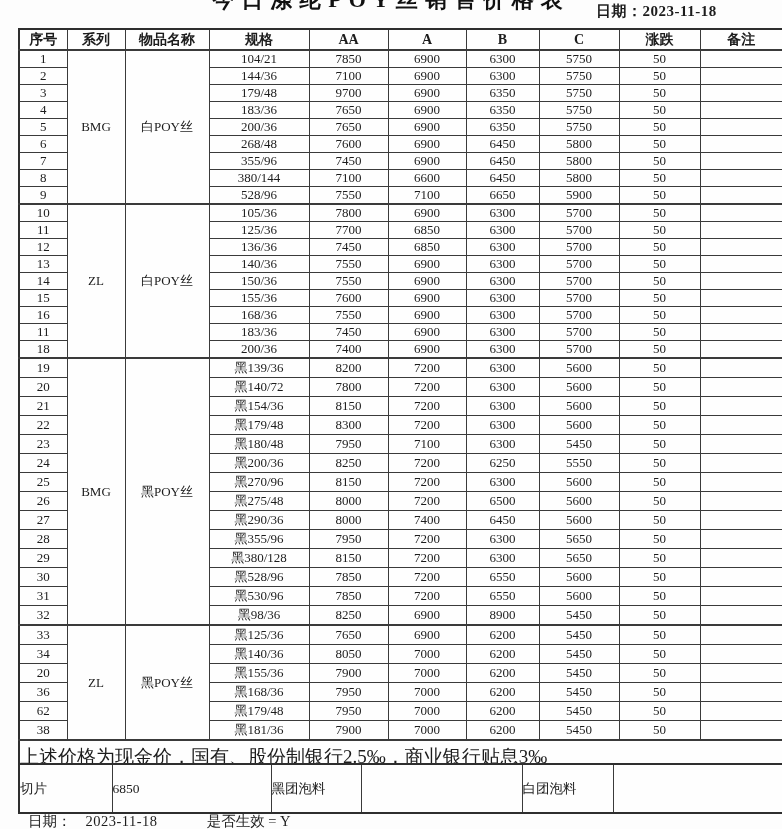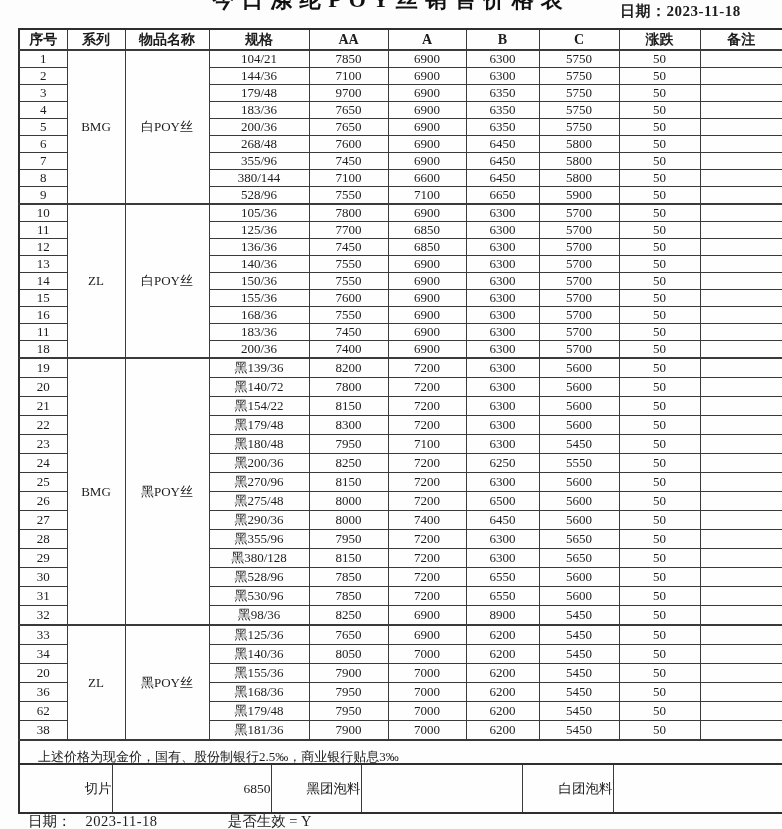--- a/index.html
+++ b/index.html
@@ -24,21 +24,20 @@
     letter-spacing: 7px;
     color: #111;
   }
   .top-date {
     position: absolute;
     top: 2px;
     left: 596px;
     font-weight: bold;
     font-size: 15px;
     letter-spacing: 0.5px;
-    margin-left: 24px;
   }
   table.price-table {
     position: absolute;
     top: 28px;
     left: 18px;
     width: 764px;
     height: 735px;
     border-collapse: collapse;
     table-layout: fixed;
     border: 2px solid #2e2e2e;
@@ -57,53 +56,53 @@
     height: 21px;
     font-size: 14px;
     font-weight: bold;
     border-bottom-width: 2px;
   }
   tr.group-start td { border-top-width: 2px; }
   td.cell-spec { text-align: left; padding-left: 6px; }
   tr.note-row td {
     height: 33px;
     text-align: left;
-    padding-left: 18px;
-    font-size: 13px;
+    padding-left: 0;
+    font-size: 19px;
     border-top-width: 2px;
   }
   table.summary-table {
     position: absolute;
     top: 763px;
     left: 18px;
     width: 764px;
     height: 51px;
     border-collapse: collapse;
     table-layout: fixed;
     border: 2px solid #2e2e2e;
   }
   table.summary-table td {
     border: 1px solid #3a3a3a;
     font-size: 13.5px;
-    text-align: right;
+    text-align: left;
     vertical-align: middle;
     background: #fefefe;
     margin-top: 10px;
   }
   .summary-price { font-size: 15px; }
   .bottom-line {
     position: absolute;
     top: 812px;
     left: 28px;
     font-size: 14.5px;
     display: flex;
     align-items: baseline;
   }
   .bottom-line .bl-datelabel { margin-right: 14px; }
-  .bottom-line .bl-datevalue { margin-right: 70px; letter-spacing: 0.5px; }
+  .bottom-line .bl-datevalue { margin-right: 49px; letter-spacing: 0.5px; }
 </style>
 </head>
 <body>
 
 <div class="page">
 
   <div class="doc-title">今日涤纶POY丝销售价格表</div>
 
   <div class="top-date">日期：2023-11-18</div>
 
@@ -336,21 +335,21 @@
           <td class="cell-spec">黑140/72</td>
           <td>7800</td>
           <td>7200</td>
           <td>6300</td>
           <td>5600</td>
           <td>50</td>
           <td></td>
         </tr>
         <tr class="data-row">
           <td>21</td>
-          <td class="cell-spec">黑154/22</td>
+          <td class="cell-spec">黑154/36</td>
           <td>8150</td>
           <td>7200</td>
           <td>6300</td>
           <td>5600</td>
           <td>50</td>
           <td></td>
         </tr>
         <tr class="data-row">
           <td>22</td>
           <td class="cell-spec">黑179/48</td>

